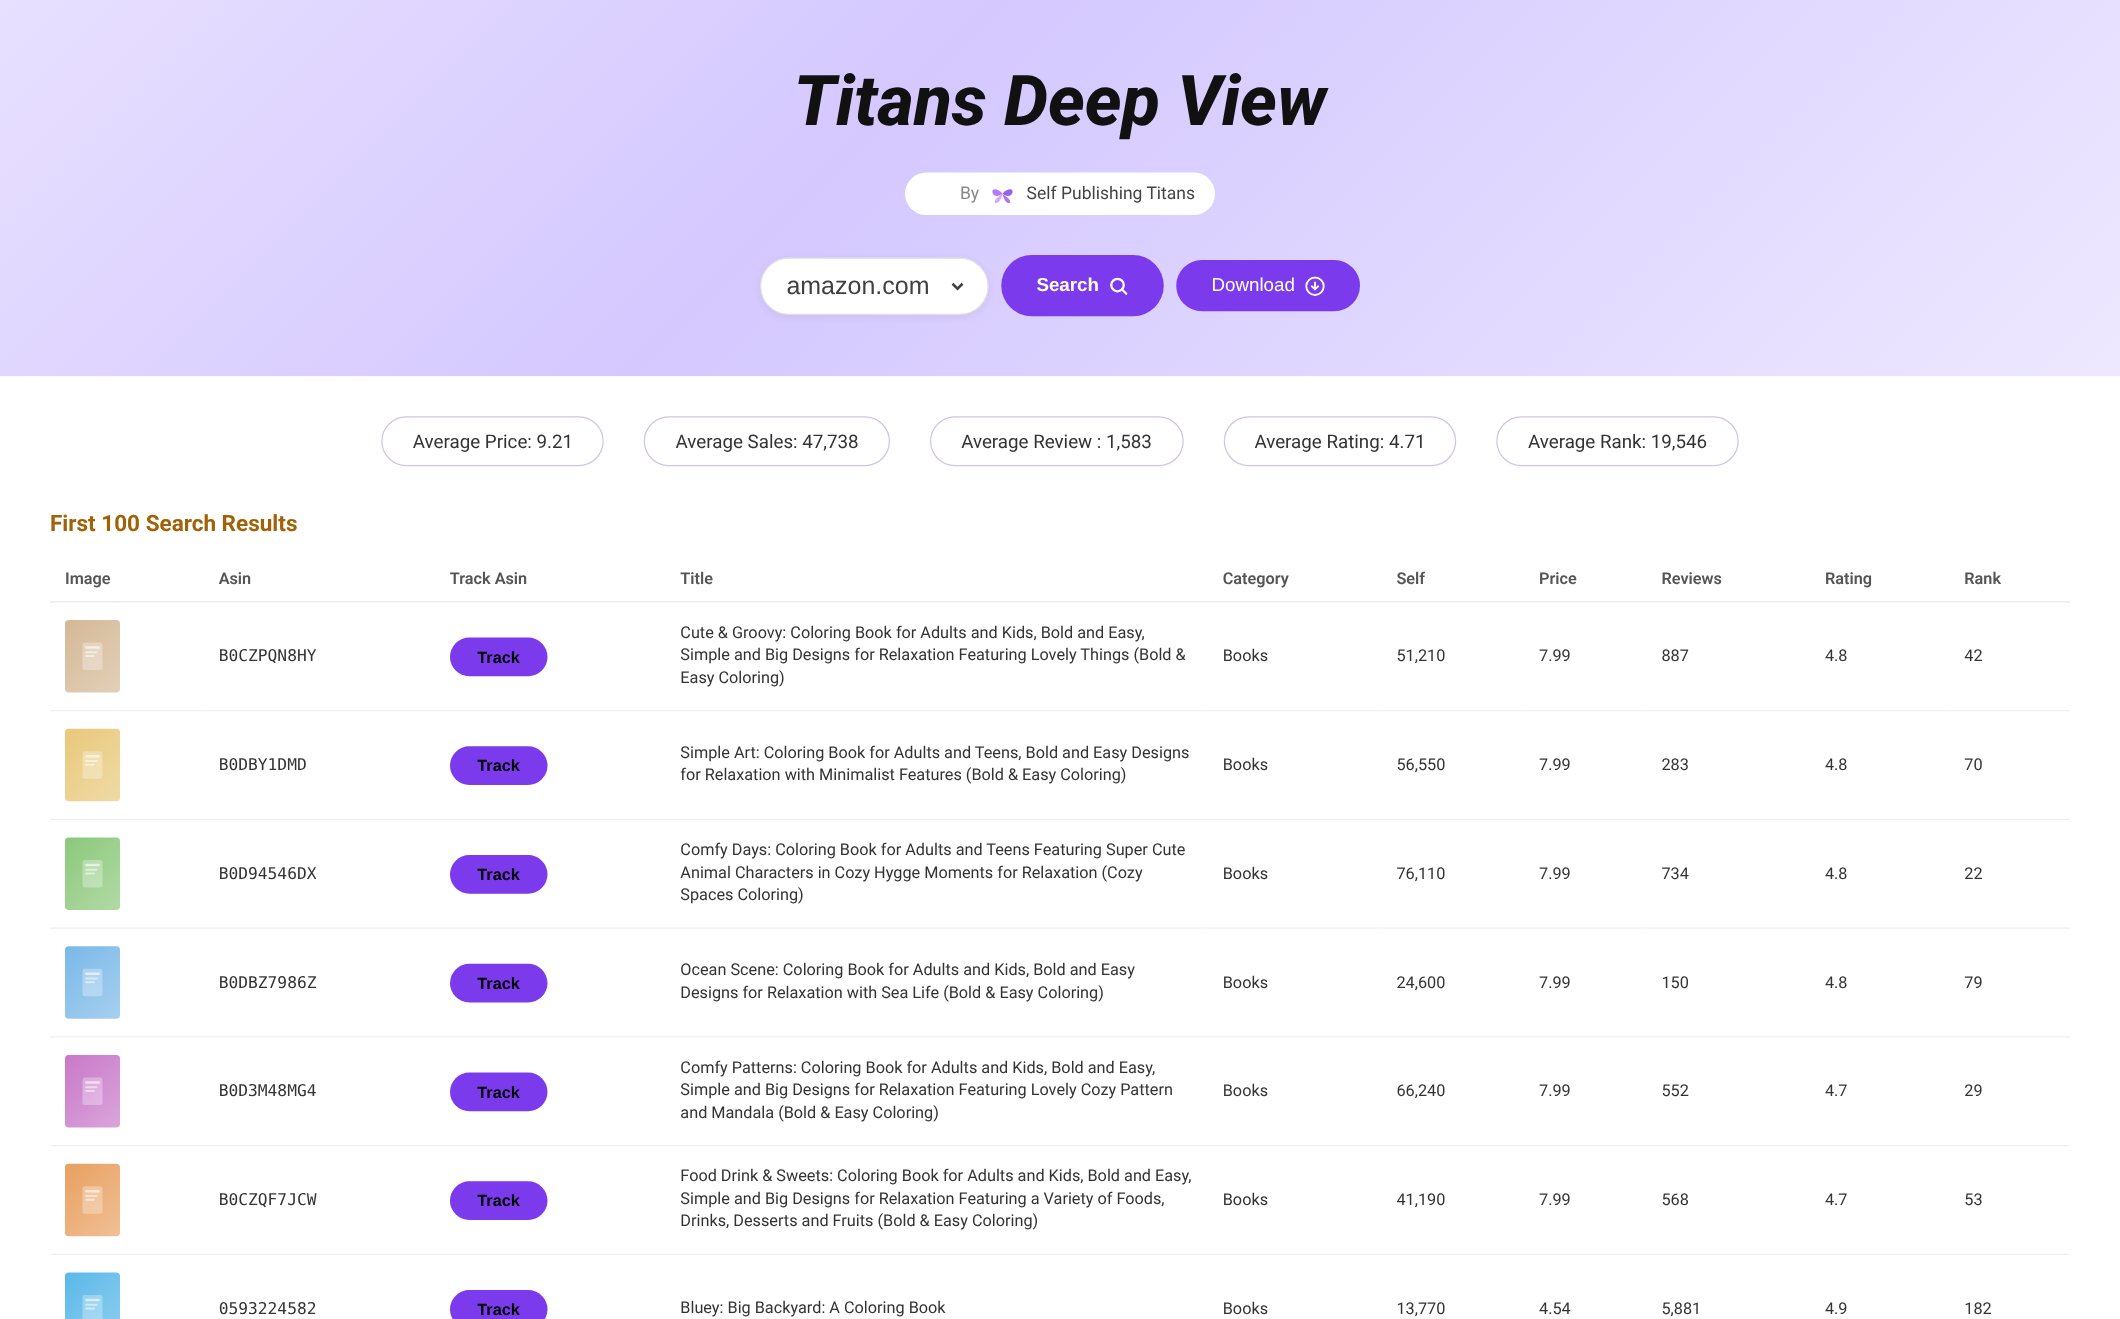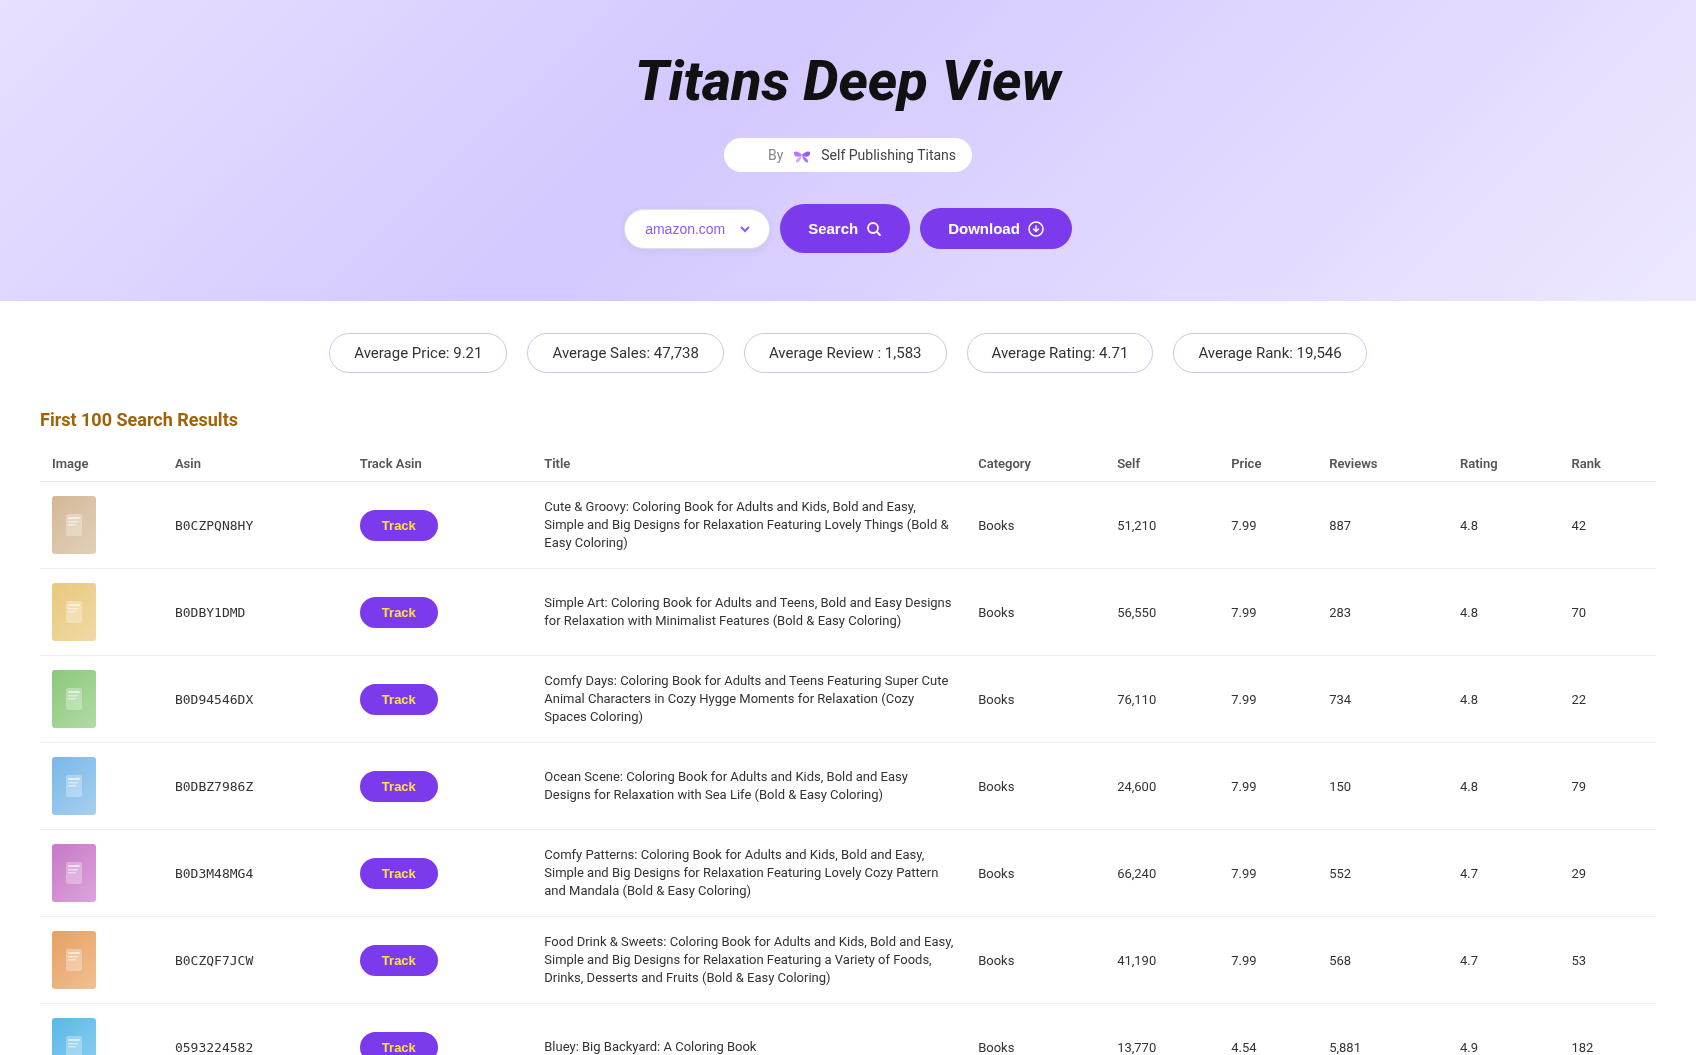--- a/index.html
+++ b/index.html
@@ -60,22 +60,22 @@
       padding: 10px 16px;
       display: flex;
       align-items: center;
       gap: 8px;
       box-shadow: 0 2px 8px rgba(0,0,0,0.06);
     }
 
     .domain-select {
       border: none;
       outline: none;
-      font-size: 14px;
-      color: #8b5cf6;
+      font-size: 20px;
+      color: #404040;
       background: transparent;
       cursor: pointer;
       padding-right: 4px;
     }
 
     .search-input-wrapper {
       background: white;
       border-radius: 28px;
       border: 1px solid #e0e0e0;
       padding: 10px 20px;
@@ -108,36 +108,36 @@
       gap: 8px;
     }
 
     .download-btn {
       background: #7c3aed;
       color: white;
       border: none;
       border-radius: 28px;
       padding: 12px 28px;
       font-size: 15px;
-      font-weight: 700;
+      font-weight: 400;
       cursor: pointer;
       display: flex;
       align-items: center;
       gap: 8px;
     }
 
     .main-content {
       background: white;
       min-height: 600px;
       padding: 32px 40px;
     }
 
     .stats-row {
       display: flex;
-      gap: 20px;
+      gap: 32px;
       justify-content: center;
       margin-bottom: 36px;
       flex-wrap: wrap;
     }
 
     .stat-pill {
       border: 1.5px solid #d1c4e9;
       border-radius: 24px;
       padding: 10px 24px;
       font-size: 15px;
@@ -182,21 +182,21 @@
       display: flex;
       align-items: center;
       justify-content: center;
       font-size: 8px;
       color: white;
       text-align: center;
     }
 
     .track-btn {
       background: #7c3aed;
-      color: #fde047;
+      color: #000000;
       border: none;
       border-radius: 20px;
       padding: 8px 22px;
       font-size: 13px;
       font-weight: 600;
       cursor: pointer;
       white-space: nowrap;
     }
 
     .asin-code {

